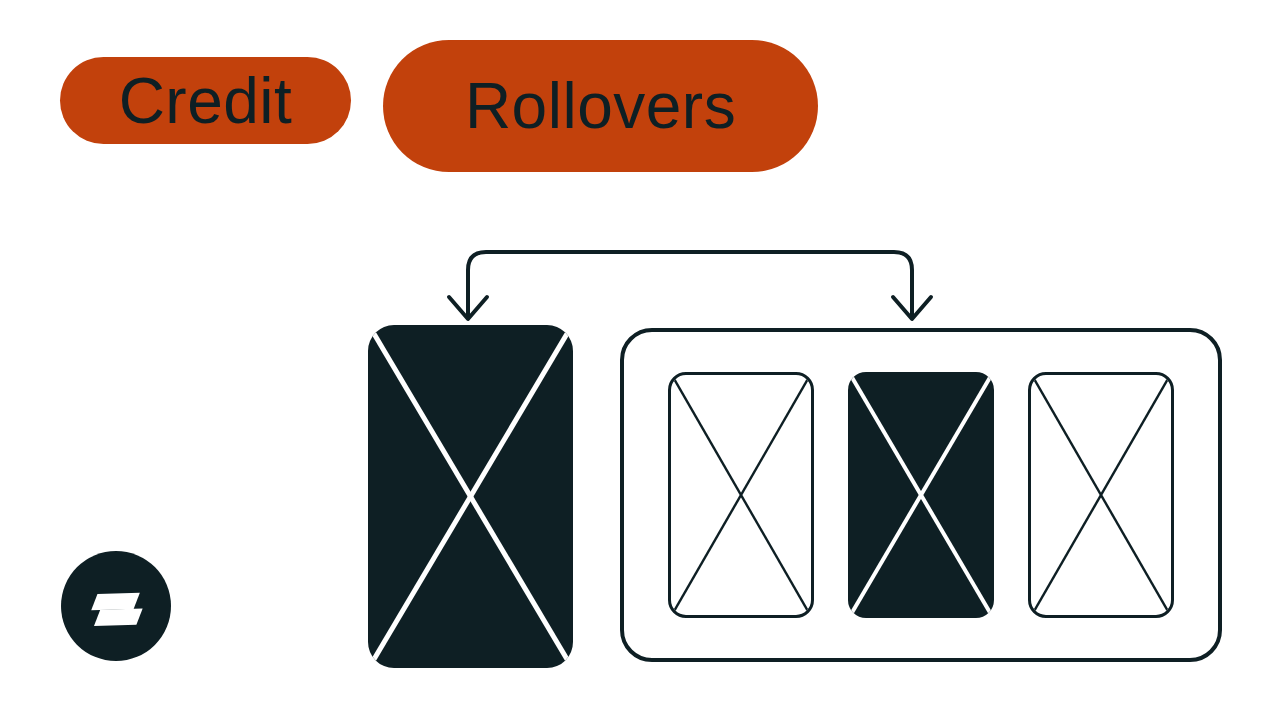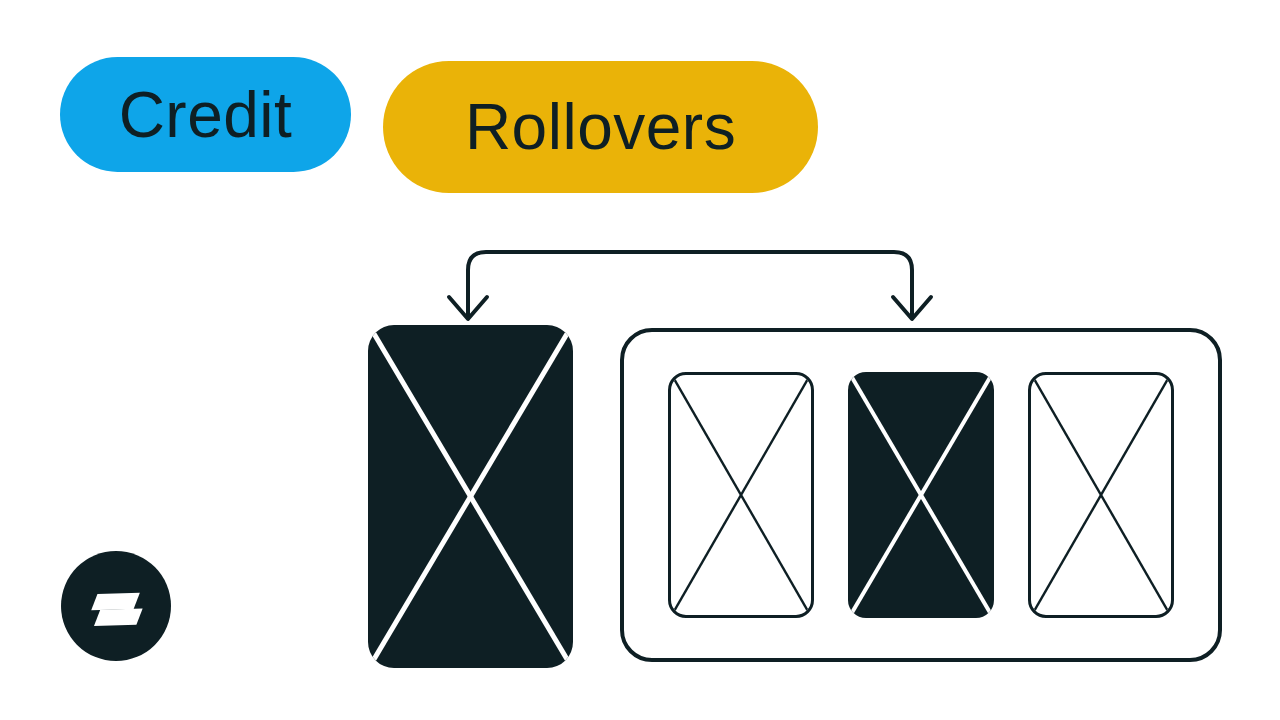--- a/index.html
+++ b/index.html
@@ -23,28 +23,28 @@
     display: flex;
     align-items: center;
     justify-content: center;
     color: #0e1f24;
     font-size: 64px;
     font-weight: 500;
     letter-spacing: 0.5px;
   }
   .pill-credit {
     left: 60px; top: 57px;
-    width: 291px; height: 115px;
-    background: #0ea5e9;
+    width: 291px; height: 87px;
+    background: #c2410c;
     border-radius: 58px;
   }
   .pill-rollovers {
-    left: 383px; top: 61px;
+    left: 383px; top: 40px;
     width: 435px; height: 132px;
-    background: #eab308;
+    background: #c2410c;
     border-radius: 66px;
   }
 
   
   .arrow-wrap {
     position: absolute;
     left: 430px; top: 243px;
     width: 520px; height: 88px;
   }
 

